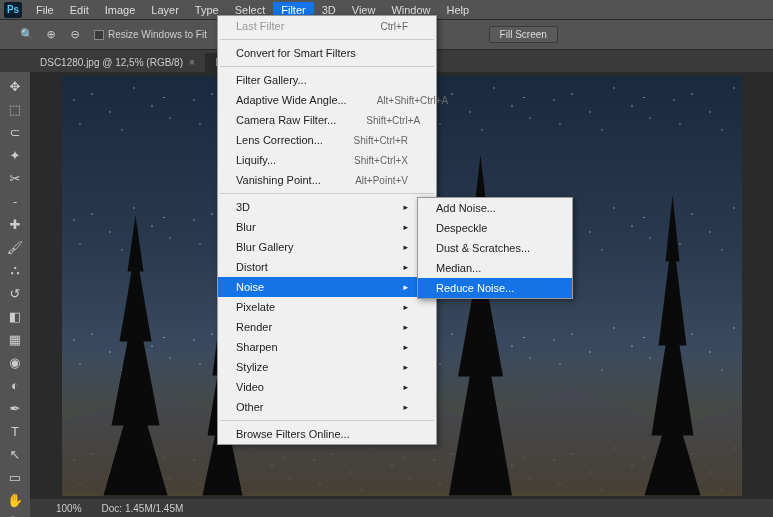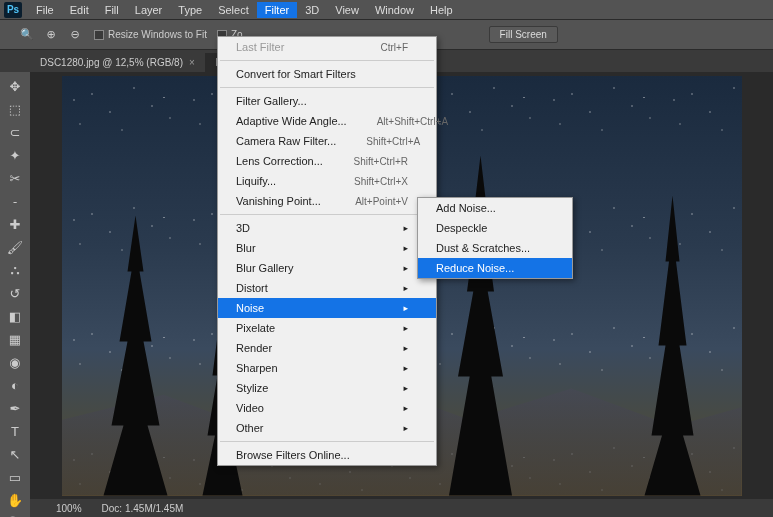--- a/index.html
+++ b/index.html
@@ -49,32 +49,32 @@
   
   
   .dropdown { position: absolute; background: #f0f0f0; border: 1px solid #999; box-shadow: 2px 2px 6px rgba(0,0,0,0.4); color: #222; font-size: 11px; z-index: 100; }
   .dropdown .item { padding: 4px 28px 4px 18px; display: flex; justify-content: space-between; align-items: center; white-space: nowrap; cursor: default; }
   .dropdown .item.disabled { color: #999; }
   .dropdown .item.highlighted { background: #1473e6; color: #fff; }
   .dropdown .sep { height: 1px; background: #ccc; margin: 3px 2px; }
   .dropdown .shortcut { color: #666; margin-left: 30px; font-size: 10px; }
   .dropdown .arrow { margin-left: 30px; font-size: 9px; }
   
-  .filter-menu { top: 36px; left: 217px; width: 220px; }
+  .filter-menu { top: 15px; left: 217px; width: 220px; }
   .noise-menu { top: 197px; left: 417px; width: 156px; }
 </style>
 </head>
 <body>
 
 <div class="menubar">
   <div class="ps-logo">Ps</div>
   <div id="menubar-items" style="display: flex;">
       <div class="menubar-item">File</div>
       <div class="menubar-item">Edit</div>
-      <div class="menubar-item">Fill</div>
+      <div class="menubar-item">Image</div>
       <div class="menubar-item">Layer</div>
       <div class="menubar-item">Type</div>
       <div class="menubar-item">Select</div>
       <div class="menubar-item active">Filter</div>
       <div class="menubar-item">3D</div>
       <div class="menubar-item">View</div>
       <div class="menubar-item">Window</div>
       <div class="menubar-item">Help</div>
     </div>
 </div>
@@ -235,16 +235,19 @@
 <div class="dropdown noise-menu" id="noise-menu">
     <div class="item">
       <span>Add Noise...</span>
     </div>
     <div class="item">
       <span>Despeckle</span>
     </div>
     <div class="item">
       <span>Dust &amp; Scratches...</span>
     </div>
+    <div class="item">
+      <span>Median...</span>
+    </div>
     <div class="item highlighted">
       <span>Reduce Noise...</span>
     </div>
   </div>
 
 </body></html>

